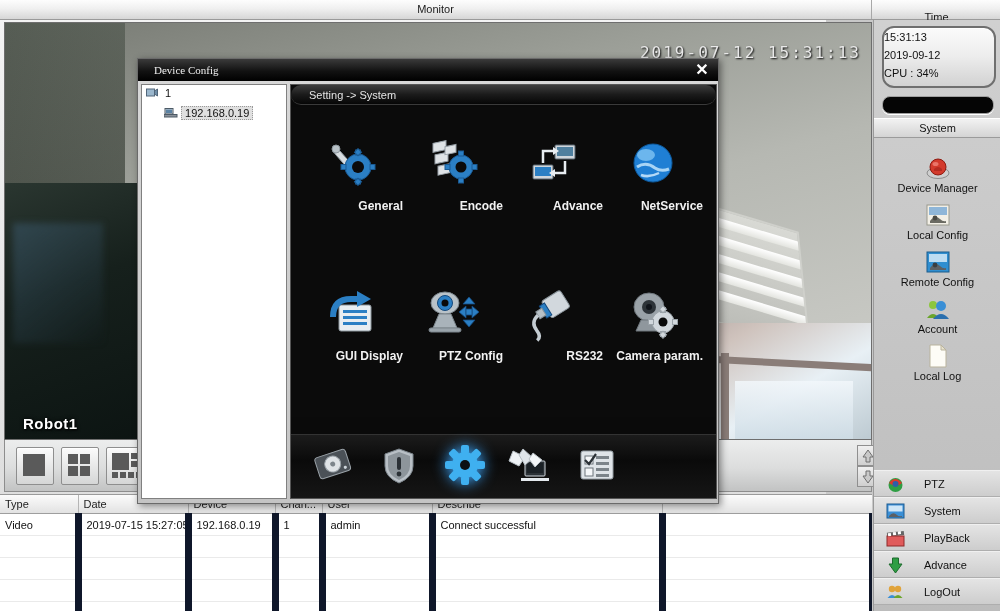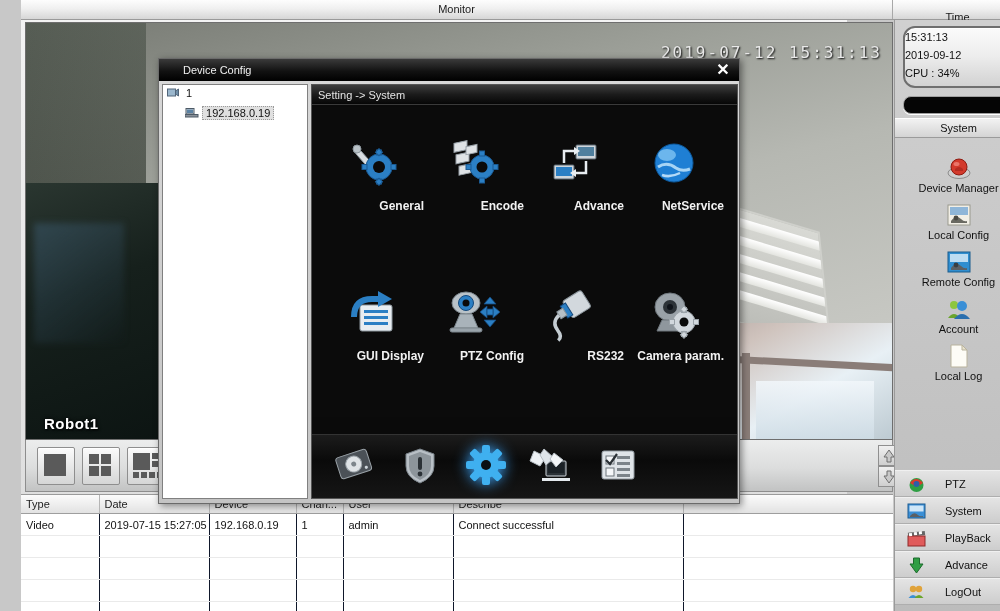--- a/index.html
+++ b/index.html
@@ -6,21 +6,20 @@
     margin: 0; padding: 0;
     width: 1000px; height: 611px;
     overflow: hidden;
     font-family: "Liberation Sans", sans-serif;
     background: #c8c8c8;
   }
   .app {
     position: relative;
     width: 826px; height: 611px;
     background: linear-gradient(#f4f4f4, #d9d9d9);
-    margin-left: 21px;
   }
 
   
   .topbar {
     position: absolute; left: 0; top: 0; width: 1000px; height: 20px;
     background: linear-gradient(#fdfdfd 0%, #f0f0f0 45%, #d6d6d6 100%);
     border-bottom: 1px solid #9a9a9a;
     box-sizing: border-box;
   }
   .topbar .monitor-tab {
@@ -138,21 +137,21 @@
   .logtable table { border-collapse: collapse; width: 872px; table-layout: fixed; }
   .logtable th {
     background: linear-gradient(#fbfbfb, #e2e2e2);
     border-right: 1px solid #b5b5b5;
     border-bottom: 1px solid #9e9e9e;
     font-weight: normal; text-align: left;
     padding: 2px 5px; height: 14px; font-size: 11px;
     color: #222;
   }
   .logtable td {
-    border-right: 1px solid #0f172a;
+    border-right: 7px solid #0f172a;
     border-bottom: 1px solid #eaeaea;
     padding: 2px 5px; height: 17px; font-size: 11px;
     white-space: nowrap; overflow: hidden;
   }
 
   
   .sidebar {
     position: absolute; left: 873px; top: 20px; width: 127px; height: 591px;
     background: linear-gradient(#d0d0d0, #bcbcbc);
     border-left: 1px solid #9a9a9a;
@@ -208,22 +207,23 @@
   .dialog {
     position: absolute; left: 137px; top: 58px; width: 582px; height: 446px;
     background: linear-gradient(#d8d8d8, #c4c4c4);
     border: 1px solid #6a6a6a;
     box-shadow: 2px 2px 7px rgba(0,0,0,0.45);
     box-sizing: border-box;
   }
   .dlg-title {
     position: absolute; left: 0; top: 0; width: 580px; height: 22px;
     background: linear-gradient(#3a3a3a 0%, #121212 55%, #000000 100%);
-    color: #f0f0f0; font-size: 11px; line-height: 22px; padding-left: 24px;
-    box-sizing: border-box;
+    color: #f0f0f0; font-size: 11px; line-height: 22px; padding-left: 16px;
+    box-sizing: border-box;
+    font-family: Liberation Serif, serif;
   }
   .dlg-close {
     position: absolute; right: 6px; top: 2px; width: 20px; height: 18px;
     color: #fff; font-size: 16px; line-height: 18px; text-align: center;
     font-weight: bold; cursor: pointer;
   }
   .dlg-tree {
     position: absolute; left: 3px; top: 25px; width: 146px; height: 415px;
     background: #ffffff; border: 1px solid #808080; box-sizing: border-box;
     overflow: hidden;
@@ -234,23 +234,24 @@
   .tree-sel {
     background: #e0e0e0; border: 1px dotted #9a9a9a; padding: 0 3px;
   }
   .dlg-body {
     position: absolute; left: 152px; top: 25px; width: 427px; height: 415px;
     background: #0a0a0a; border: 1px solid #555; box-sizing: border-box;
   }
   .dlg-breadcrumb {
     position: absolute; left: 0; top: 0; width: 425px; height: 20px;
     background: linear-gradient(#3d3d3d 0%, #1b1b1b 50%, #060606 100%);
-    color: #e4e4e4; font-size: 11px; line-height: 20px; padding-left: 6px;
+    color: #e4e4e4; font-size: 11px; line-height: 20px; padding-left: 18px;
     box-sizing: border-box;
     border-bottom: 1px solid #3a3a3a;
+    border-radius: 10px;
   }
   .icon-grid {
     position: absolute; left: 0; top: 22px; width: 425px; height: 310px;
     background: #0b0b0b;
   }
   .grid-cell {
     position: absolute; width: 100px; height: 110px; text-align: right;
     cursor: pointer;
   }
   .grid-cell .gico {

